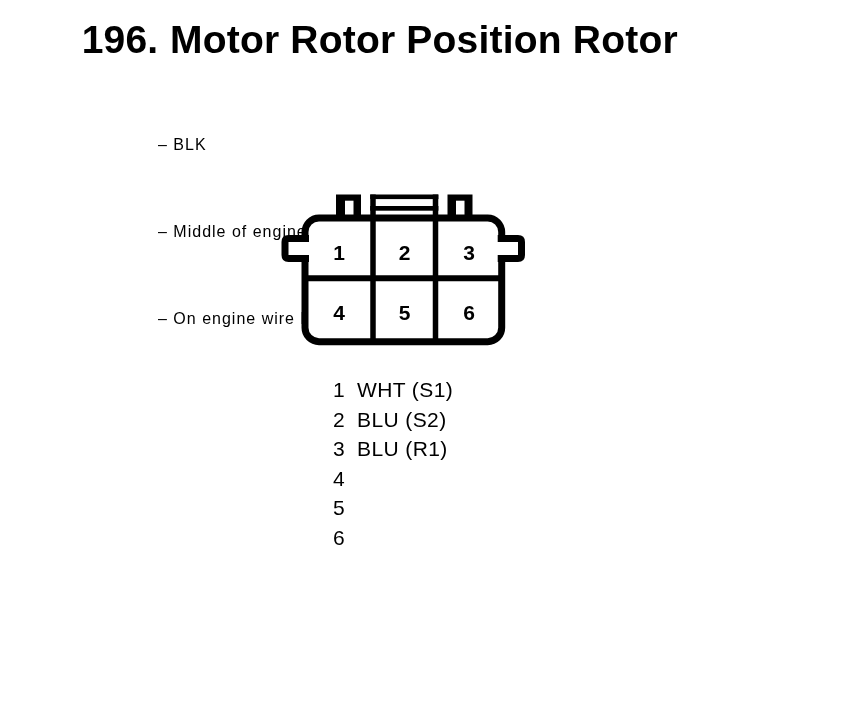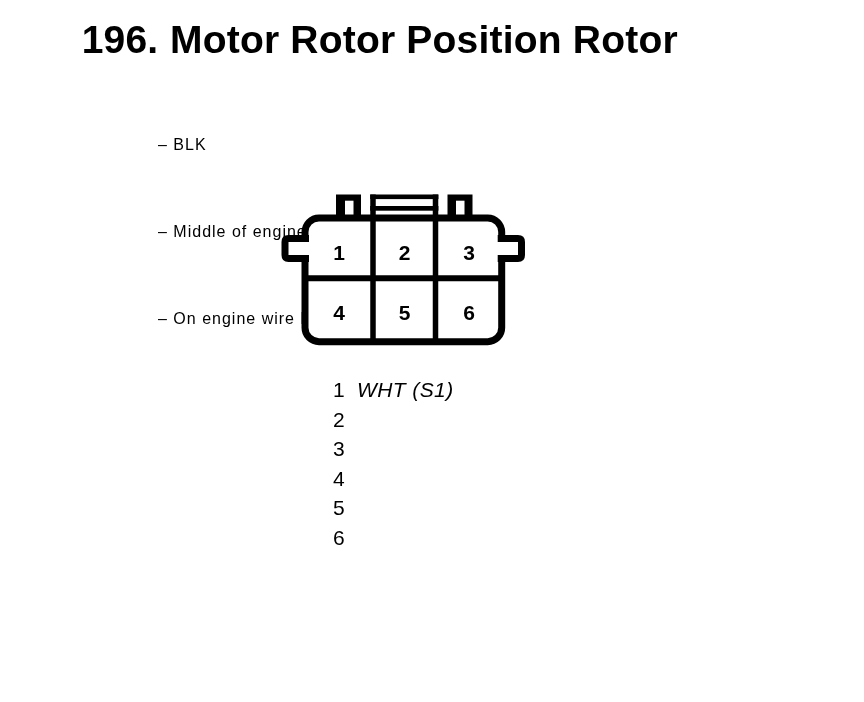--- a/index.html
+++ b/index.html
@@ -34,21 +34,21 @@
     font-family:"Liberation Sans","DejaVu Sans",sans-serif;
     font-size:21px;font-weight:bold;
   }
   
   .pin-list{
     position:absolute;left:333px;top:375px;
     font-size:21px;line-height:29.6px;letter-spacing:0.4px;
   }
   .pin-row{display:flex;}
   .pin-num{flex:0 0 24px;width:24px;}
-  .pin-desc{white-space:nowrap;font-style:italic;}
+  .pin-desc{white-space:nowrap;}
 </style>
 </head>
 <body>
 
 <div class="page">
 
   <div class="title-row">
     <span class="title-num">196.</span>
     <span class="title-text">Motor Rotor Position Rotor</span>
   </div>
@@ -89,23 +89,25 @@
     </svg>
   </div>
 
   <div class="pin-list">
     <div class="pin-row">
       <span class="pin-num">1</span>
       <span class="pin-desc">WHT (S1)</span>
     </div>
     <div class="pin-row">
       <span class="pin-num">2</span>
+      <span class="pin-desc">BLU (S2)</span>
     </div>
     <div class="pin-row">
       <span class="pin-num">3</span>
+      <span class="pin-desc">BLU (R1)</span>
     </div>
     <div class="pin-row">
       <span class="pin-num">4</span>
     </div>
     <div class="pin-row">
       <span class="pin-num">5</span>
     </div>
     <div class="pin-row">
       <span class="pin-num">6</span>
     </div>

